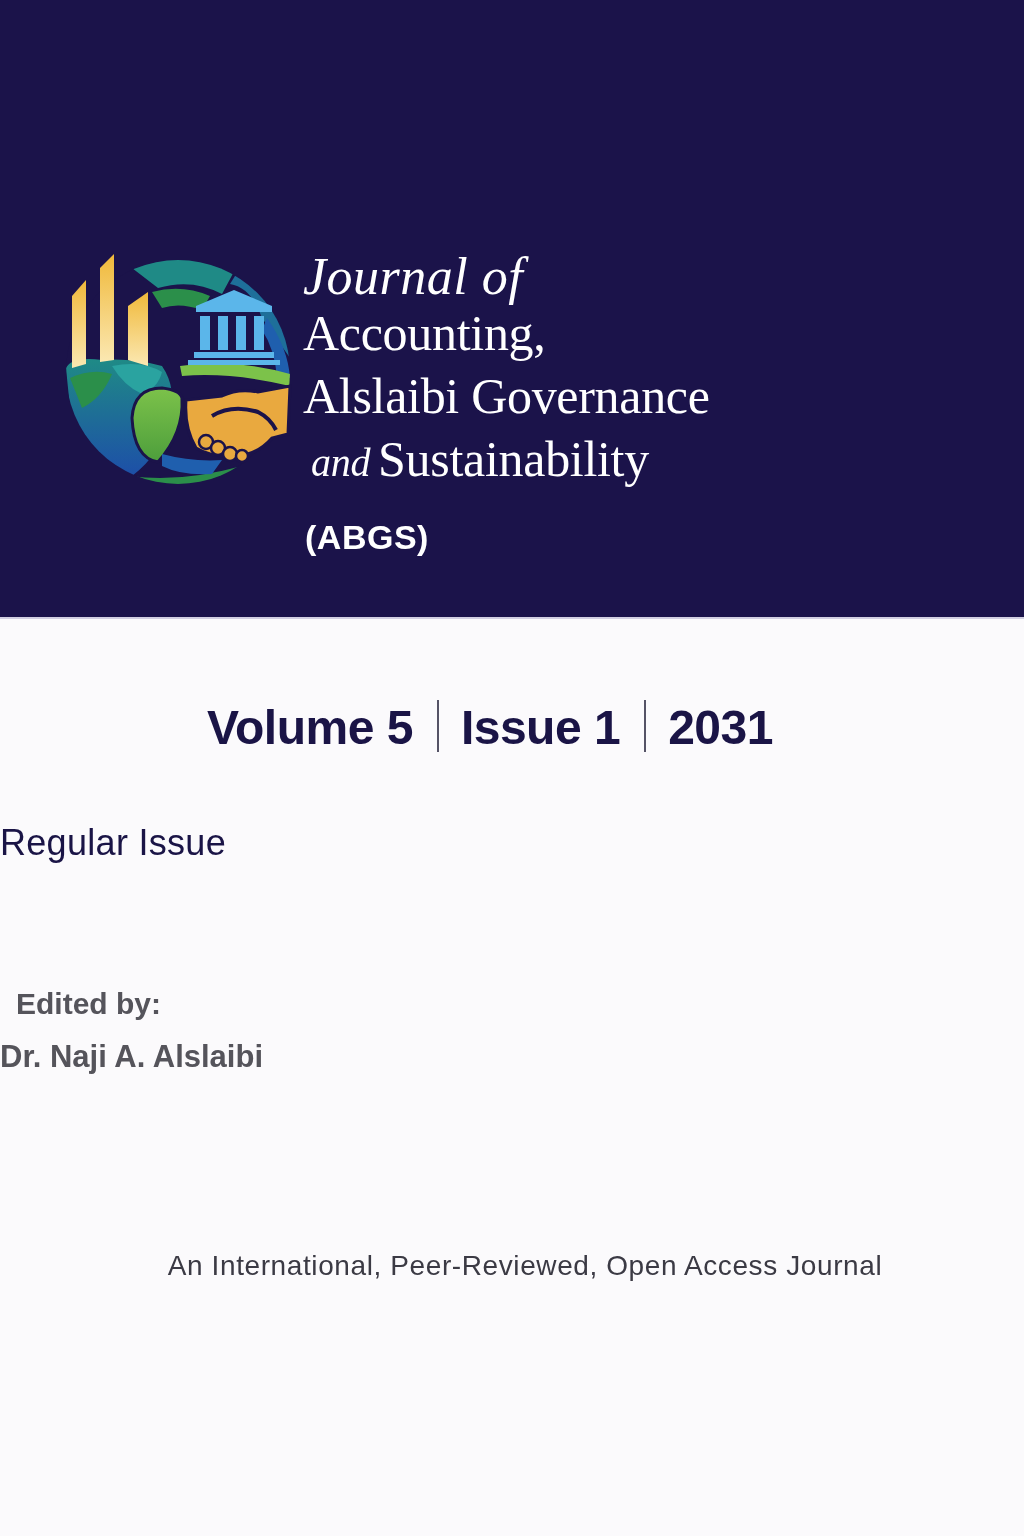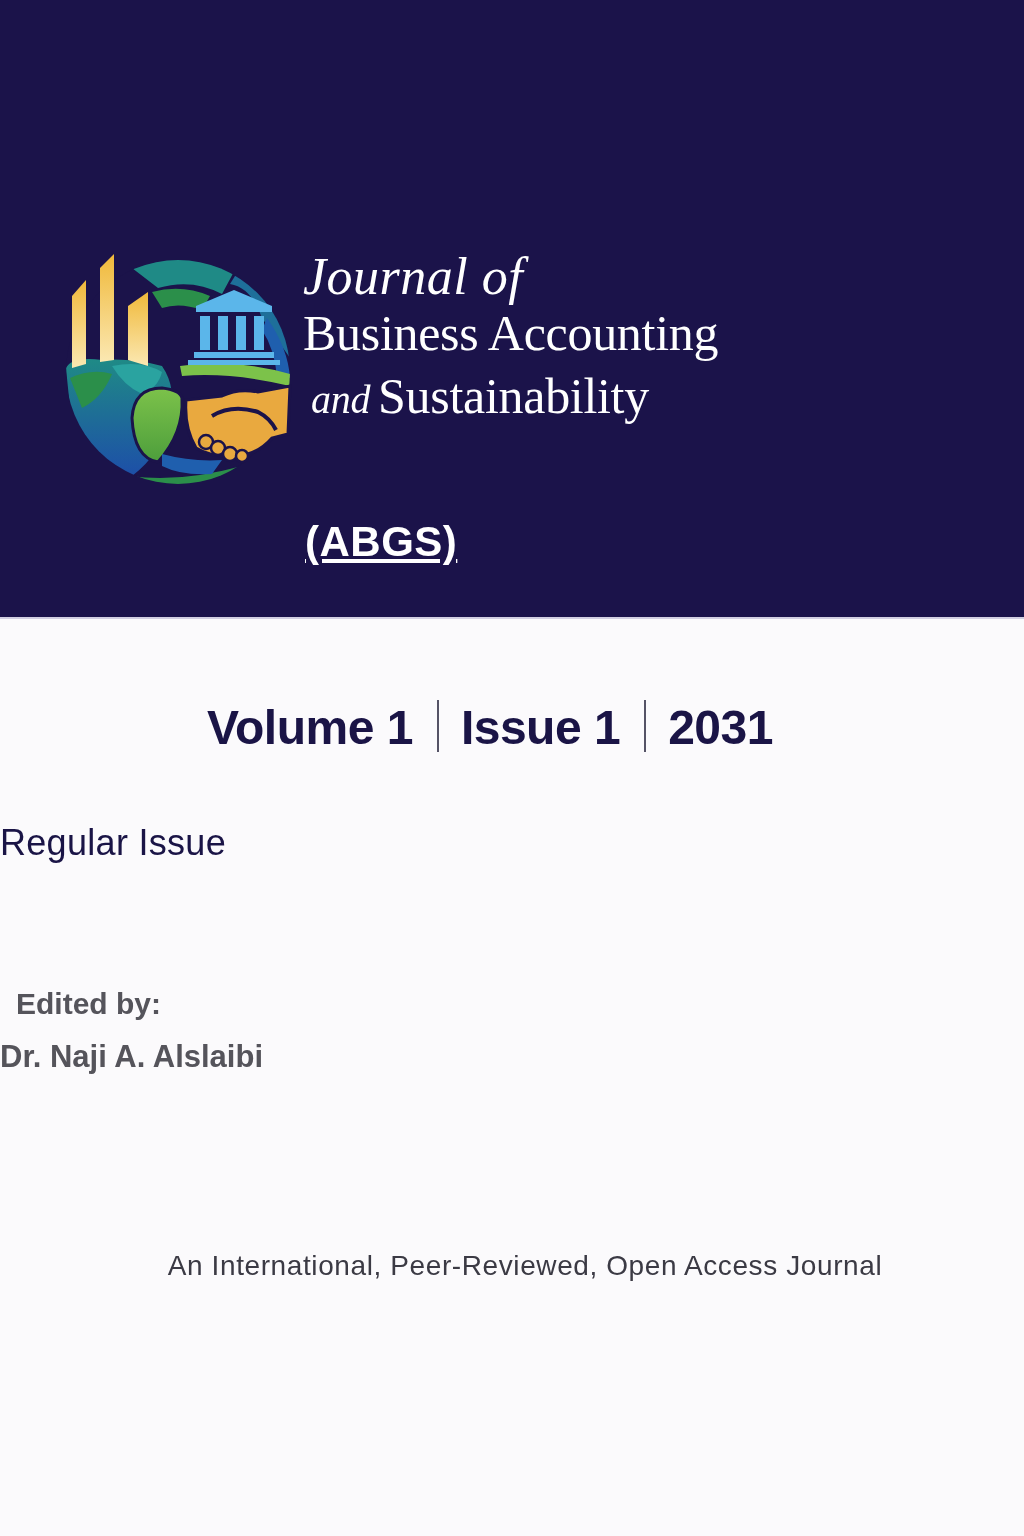--- a/index.html
+++ b/index.html
@@ -64,23 +64,22 @@
       margin-right: 8px;
       margin-left: 8px;
     }
     .title-abbr {
       position: absolute;
       left: 305px;
       top: 518px;
       color: #ffffff;
       font-family: "Liberation Sans", "DejaVu Sans", sans-serif;
       font-weight: bold;
-      font-size: 42px;
+      font-size: 34px;
       letter-spacing: 0.5px;
-      text-decoration: underline;
     }
     .issue-line {
       position: absolute;
       left: 0;
       top: 700px;
       width: 980px;
       text-align: center;
       color: #1a1446;
       font-weight: bold;
       font-size: 48px;
@@ -199,28 +198,29 @@
       <circle cx="144" cy="194" r="7" fill="#e9a93f" stroke="#1b134a" stroke-width="2.5"></circle>
       <circle cx="156" cy="200" r="7" fill="#e9a93f" stroke="#1b134a" stroke-width="2.5"></circle>
       <circle cx="168" cy="206" r="7" fill="#e9a93f" stroke="#1b134a" stroke-width="2.5"></circle>
       <circle cx="180" cy="208" r="6" fill="#e9a93f" stroke="#1b134a" stroke-width="2.5"></circle>
     </g>
   </svg>
 </div>
 
 <div class="title-block">
   <span class="title-journal-of">Journal of</span>
-  <span class="title-line">Business Accounting</span>
+  <span class="title-line">Accounting,</span>
+  <span class="title-line">Alslaibi Governance</span>
   <span class="title-line"><span class="and">and</span><span>Sustainability</span></span>
 </div>
 
 <div class="title-abbr">(ABGS)</div>
 
 <div class="issue-line">
-  <span>Volume 1</span><span class="sep"></span><span>Issue 1</span><span class="sep"></span><span>2031</span>
+  <span>Volume 5</span><span class="sep"></span><span>Issue 1</span><span class="sep"></span><span>2031</span>
 </div>
 
 <div class="issue-type">Regular Issue</div>
 
 <div class="editor-label">Edited by:</div>
 <div class="editor-name">Dr. Naji A. Alslaibi</div>
 
 <div class="tagline">An International, Peer-Reviewed, Open Access Journal</div>
 
 </body></html>

